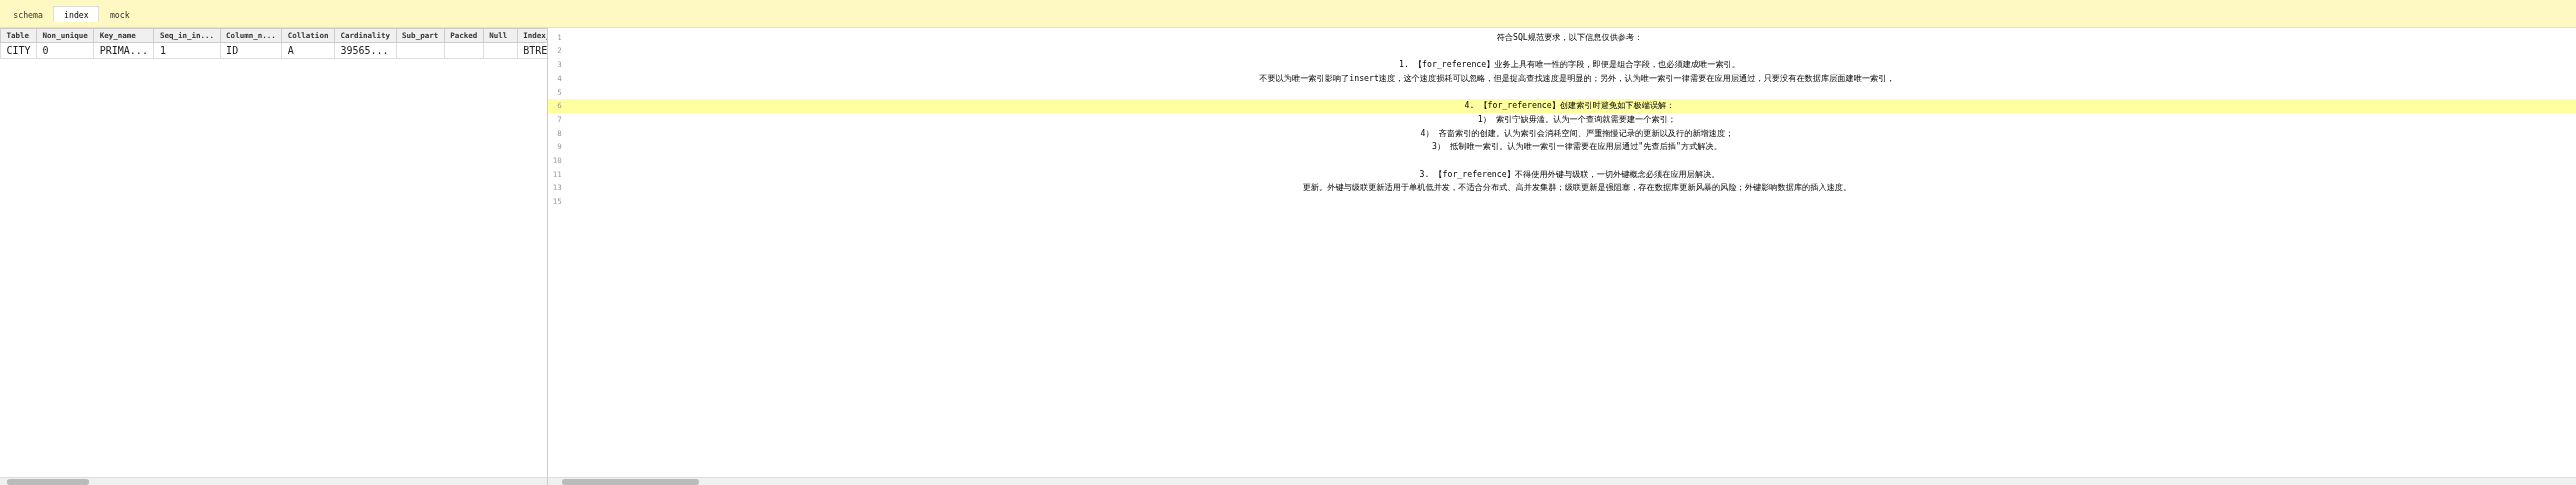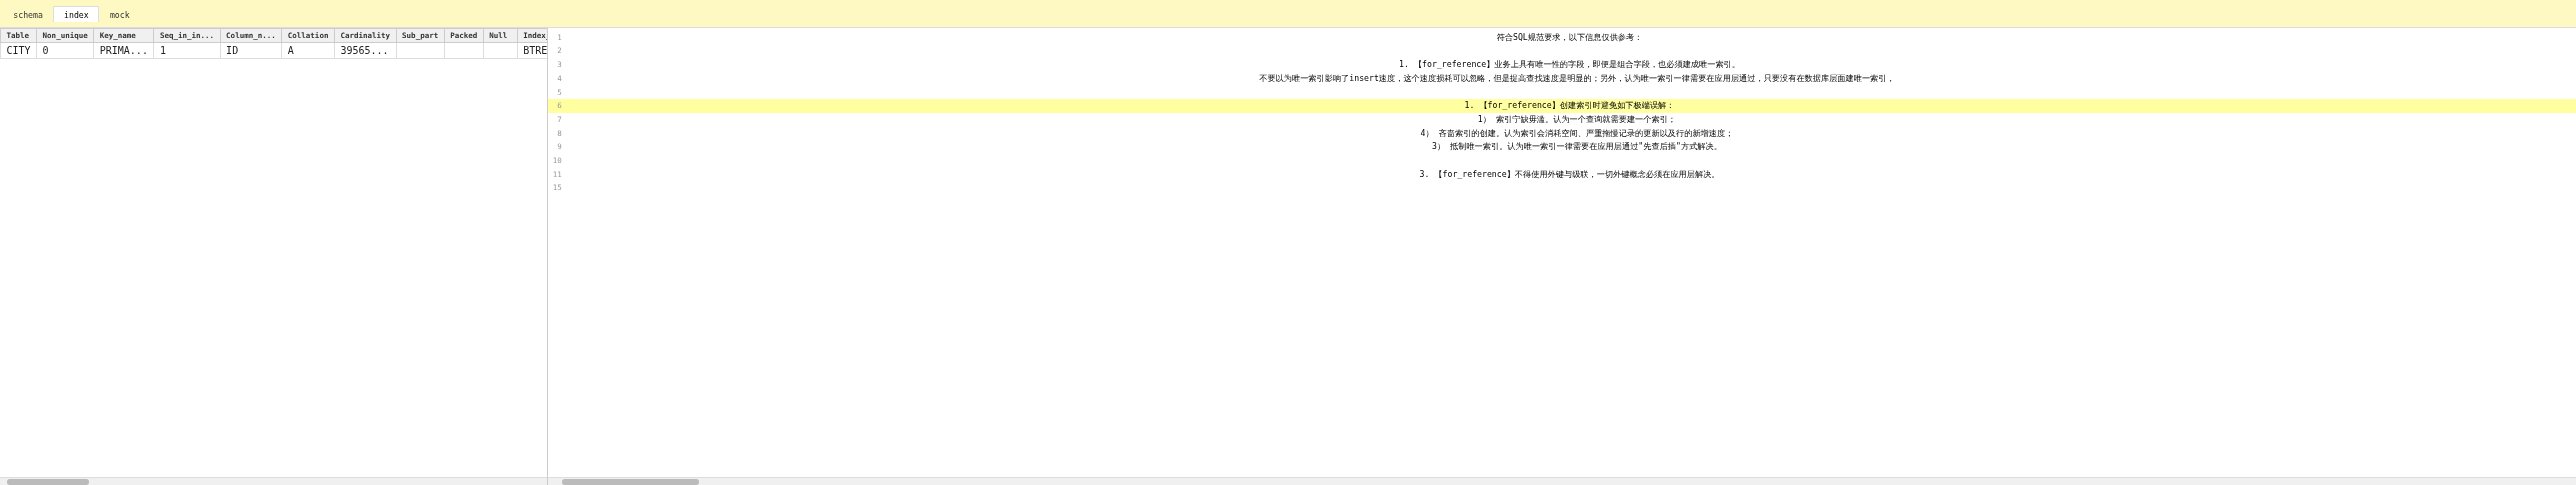--- a/index.html
+++ b/index.html
@@ -250,41 +250,45 @@
         <div class="line">
           <div class="line-number">4</div>
           <div class="line-content">   不要以为唯一索引影响了insert速度，这个速度损耗可以忽略，但是提高查找速度是明显的；另外，认为唯一索引一律需要在应用层通过，只要没有在数据库层面建唯一索引，</div>
         </div>
         <div class="line">
           <div class="line-number">5</div>
           <div class="line-content"></div>
         </div>
         <div class="line line-highlighted">
           <div class="line-number">6</div>
-          <div class="line-content">1. 【for_reference】创建索引时避免如下极端误解：</div>
+          <div class="line-content">4. 【for_reference】创建索引时避免如下极端误解：</div>
         </div>
         <div class="line">
           <div class="line-number">7</div>
           <div class="line-content">   1） 索引宁缺毋滥。认为一个查询就需要建一个索引；</div>
         </div>
         <div class="line">
           <div class="line-number">8</div>
           <div class="line-content">   4） 吝啬索引的创建。认为索引会消耗空间、严重拖慢记录的更新以及行的新增速度；</div>
         </div>
         <div class="line">
           <div class="line-number">9</div>
           <div class="line-content">   3） 抵制唯一索引。认为唯一索引一律需要在应用层通过"先查后插"方式解决。</div>
         </div>
         <div class="line">
           <div class="line-number">10</div>
           <div class="line-content"></div>
         </div>
         <div class="line">
           <div class="line-number">11</div>
           <div class="line-content">3. 【for_reference】不得使用外键与级联，一切外键概念必须在应用层解决。</div>
+        </div>
+        <div class="line">
+          <div class="line-number">13</div>
+          <div class="line-content">   更新。外键与级联更新适用于单机低并发，不适合分布式、高并发集群；级联更新是强阻塞，存在数据库更新风暴的风险；外键影响数据库的插入速度。</div>
         </div>
         <div class="line">
           <div class="line-number">15</div>
           <div class="line-content"></div>
         </div>
       </div>
     <div class="bottom-scrollbar">
       <div class="bottom-scrollbar-thumb"></div>
     </div>
   </div>

